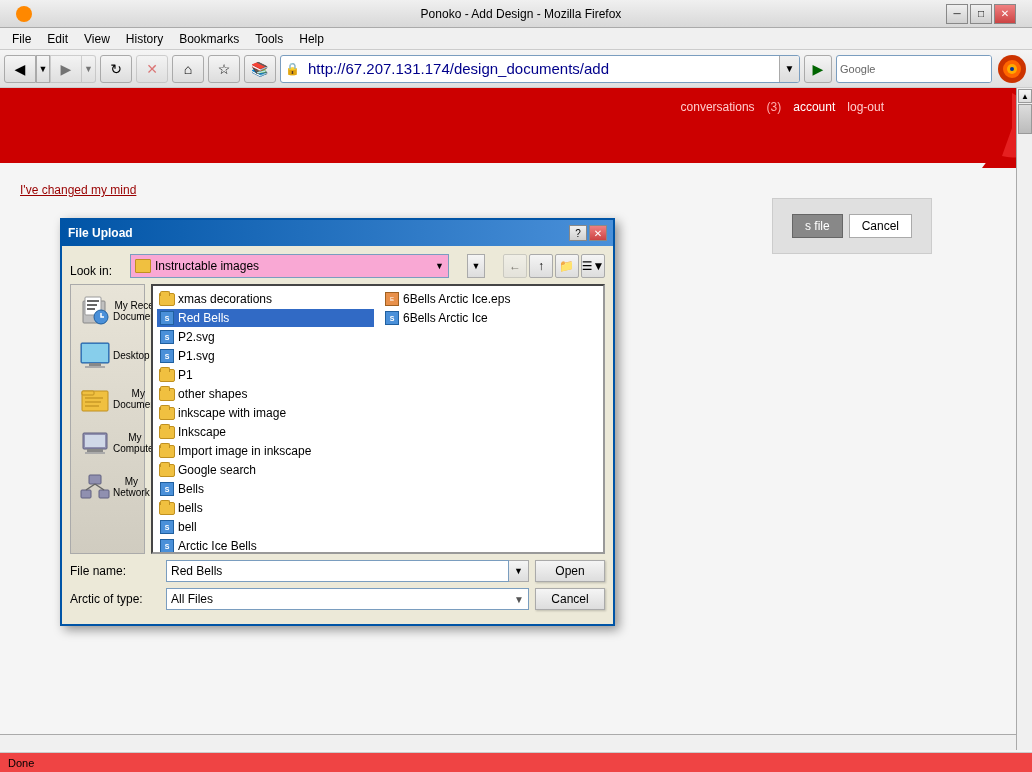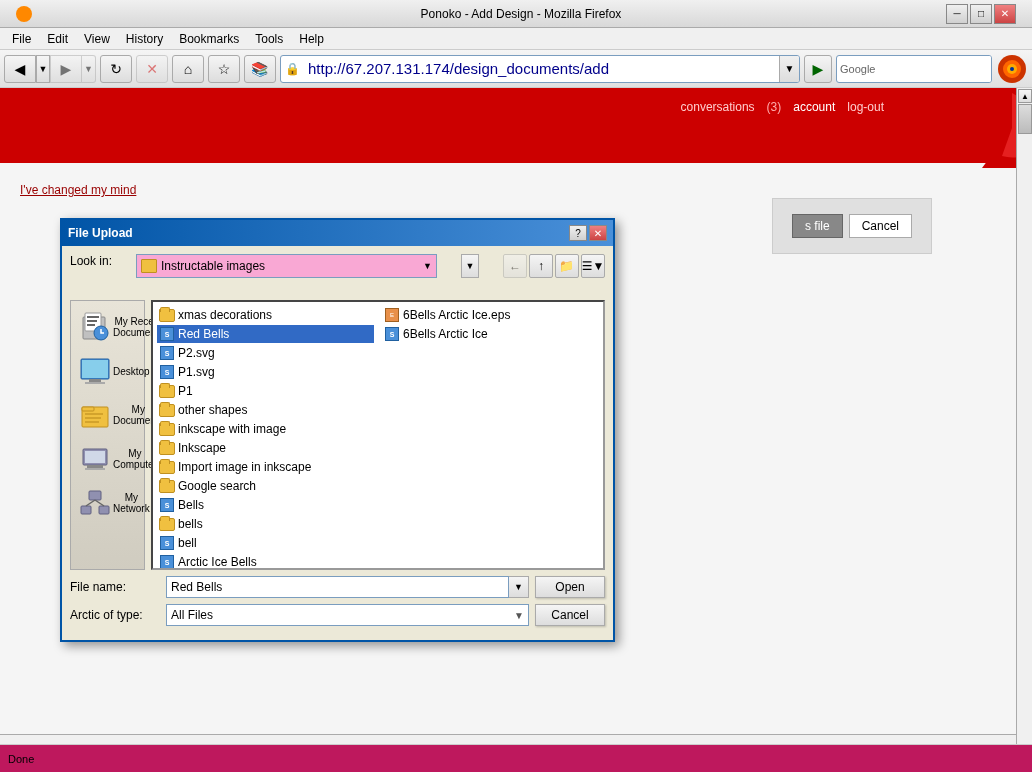--- a/index.html
+++ b/index.html
@@ -157,22 +157,22 @@
 
     
     .page-content {
       background: #fff;
       height: calc(772px - 28px - 22px - 38px - 20px);
       position: relative;
     }
 
     
     .statusbar {
-      background: #be185d;
-      height: 28px;
+      background: #ef4444;
+      height: 20px;
       display: flex;
       align-items: center;
       padding: 0 8px;
       border-top: 1px solid #ccc;
       font-size: 11px;
       position: absolute;
       bottom: 0;
       width: 100%;
     }
     .scrollbar-v {
@@ -245,23 +245,23 @@
     }
     .dialog-btn-sm.close-btn { background: linear-gradient(to bottom, #f08080, #cc4444); color: white; }
 
     .dialog-body {
       padding: 8px;
     }
 
     
     .lookin-row {
       display: flex;
-      align-items: flex-start;
-      gap: 24px;
-      margin-bottom: 22px;
+      align-items: flex-end;
+      gap: 18px;
+      margin-bottom: 6px;
     }
     .lookin-label {
       font-size: 12px;
       white-space: nowrap;
     }
     .folder-icon-sm {
       width: 16px;
       height: 14px;
       background: #f0c040;
       border: 1px solid #c09020;

